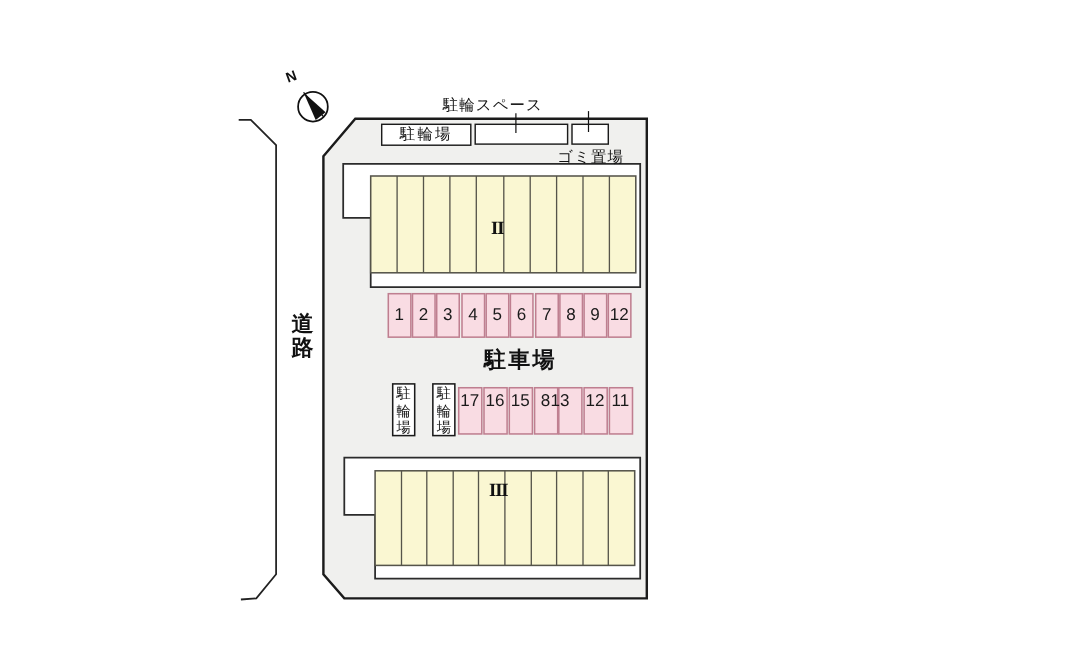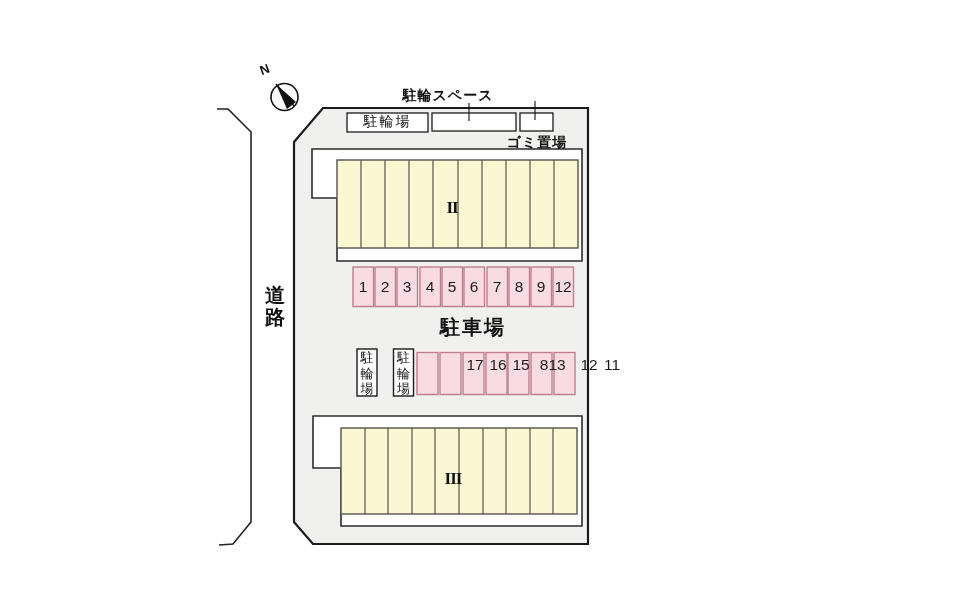--- a/index.html
+++ b/index.html
@@ -3,40 +3,40 @@
 <meta charset="utf-8">
 <style>
   html,body{margin:0;padding:0;background:#ffffff;}
   #canvas{
     position:relative;width:978px;height:600px;background:#ffffff;overflow:hidden;
     font-family:"Liberation Sans","DejaVu Sans",sans-serif;color:#111;
   }
   #plan-svg{position:absolute;left:0;top:0;width:978px;height:600px;}
   .abs{position:absolute;}
   .center{display:flex;align-items:center;justify-content:center;}
-  .jp-label{font-weight:700;font-size:14px;white-space:nowrap;letter-spacing:1px;}
+  .jp-label{font-weight:400;font-size:14px;white-space:nowrap;letter-spacing:1px;}
   .box-label{font-size:14px;font-weight:500;letter-spacing:2px;}
   .vtext{
     word-break:break-all;text-align:center;font-size:13px;line-height:15.5px;
     font-weight:500;
   }
   .road-text{
     word-break:break-all;text-align:center;font-size:20px;line-height:22px;
     font-weight:700;
   }
   .bldg-label{
     font-family:"Liberation Serif","DejaVu Serif",serif;
     font-size:17px;font-weight:600;letter-spacing:-1px;
   }
   .cell-num{
     position:absolute;display:flex;align-items:center;justify-content:center;
     font-size:15.5px;font-weight:400;color:#1a1a1a;
   }
   .row-top-num{top:267px;height:40px;width:22px;}
-  .row-mid-num{top:352px;height:25px;width:22px;padding-left:48px;}
+  .row-mid-num{top:352px;height:25px;width:22px;}
   .north{font-size:13px;font-weight:700;transform:rotate(-20deg);}
   .parking-lot-label{font-size:20px;font-weight:600;letter-spacing:2px;}
 </style>
 </head>
 <body>
 
 <div id="canvas">
 
   <svg id="plan-svg" viewBox="0 0 978 600">
 
@@ -116,21 +116,21 @@
   <div class="abs road-text" style="left:264px;top:284px;width:22px;">道路</div>
 
   <div class="abs center jp-label" style="left:403px;top:88px;width:90px;height:16px;">駐輪スペース</div>
 
   <div class="abs center jp-label" style="left:505px;top:88px;width:64px;height:16px;margin-top:47px;">ゴミ置場</div>
 
   <div class="abs center box-label" style="left:347px;top:112px;width:81px;height:19px;">駐輪場</div>
 
   <div class="abs center bldg-label" style="left:428px;top:194px;width:48px;height:28px;">II</div>
 
-  <div class="abs center bldg-label" style="left:429px;top:465px;width:48px;height:28px;">III</div>
+  <div class="abs center bldg-label" style="left:429px;top:432px;width:48px;height:28px;">III</div>
 
   <div class="abs center parking-lot-label" style="left:430px;top:318px;width:86px;height:18px;">駐車場</div>
 
   <div class="abs vtext" style="left:358px;top:350px;width:18px;">駐輪場</div>
 
   <div class="abs vtext" style="left:394.5px;top:350px;width:18px;">駐輪場</div>
 
   <div class="cell-num row-top-num" style="left:352px;">1</div>
   <div class="cell-num row-top-num" style="left:374px;">2</div>
   <div class="cell-num row-top-num" style="left:396px;">3</div>

